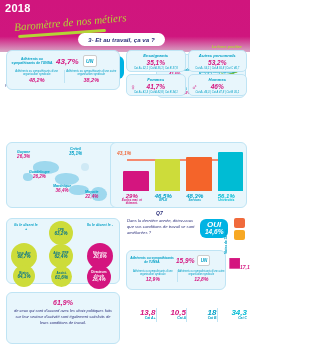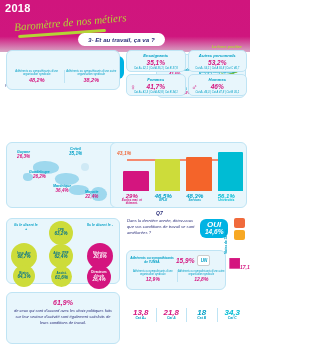--- a/index.html
+++ b/index.html
@@ -270,21 +270,21 @@
   }
   .note-val { font-size: 7px; color: #d4157f; font-weight: bold; font-style: italic; }
   .note-txt { font-size: 4px; color: #2b2f7a; font-style: italic; line-height: 1.5; padding: 2px 6px 0; }
 
   
   .cat-card {
     position: absolute; left: 126px; top: 300px;
     width: 121px; height: 30px;
     display: flex; align-items: center;
   }
-  .cat { flex: 1; text-align: center; line-height: 1.05; }
+  .cat { flex: 1; text-align: right; line-height: 1.05; }
   .cat .v { font-size: 8px; font-weight: bold; font-style: italic; }
   .cat .n { font-size: 3.4px; font-weight: bold; font-style: italic; color: #00a0c6; }
   .cat-sep { width:1px; height:14px; background:#bfe4f4; }
 </style>
 </head>
 <body>
 
 <div class="header">
   <div class="year">2018</div>
   <div class="baro">Baromètre de nos métiers</div>
@@ -321,20 +321,25 @@
       <div class="val">54,3%</div>
     </div>
     <div class="min-item mi-js">
       <div class="lbl">JS</div>
       <div class="val">53,3%</div>
     </div>
   </div>
 </div>
 
 <div class="unsa-card">
+  <div class="unsa-top">
+    <div class="unsa-lbl">Adhérents ou sympathisants de l'UNSA</div>
+    <div class="unsa-val">43,7%</div>
+    <div class="unsa-logo">UN</div>
+  </div>
   <div class="unsa-bottom">
     <div class="unsa-half">
       <div class="h">Adhérents ou sympathisants d'une organisation syndicale</div>
       <div class="hv">48,2%</div>
     </div>
     <div class="unsa-half">
       <div class="h">Adhérents ou sympathisants d'une autre organisation syndicale</div>
       <div class="hv">38,2%</div>
     </div>
   </div>
@@ -510,21 +515,21 @@
   <div class="note-txt">de ceux qui sont d'accord avec les choix politiques faits sur leur secteur d'activité sont également satisfaits de leurs conditions de travail.</div>
 </div>
 
 <div class="cat-card">
   <div class="cat">
     <div class="v" style="color:#d4157f">13,8</div>
     <div class="n">Cat A+</div>
   </div>
   <div class="cat-sep"></div>
   <div class="cat">
-    <div class="v" style="color:#d4157f">21,8</div>
+    <div class="v" style="color:#d4157f">10,5</div>
     <div class="n">Cat A</div>
   </div>
   <div class="cat-sep"></div>
   <div class="cat">
     <div class="v" style="color:#00a0c6">18</div>
     <div class="n">Cat B</div>
   </div>
   <div class="cat-sep"></div>
   <div class="cat">
     <div class="v" style="color:#00bcd4">34,3</div>

